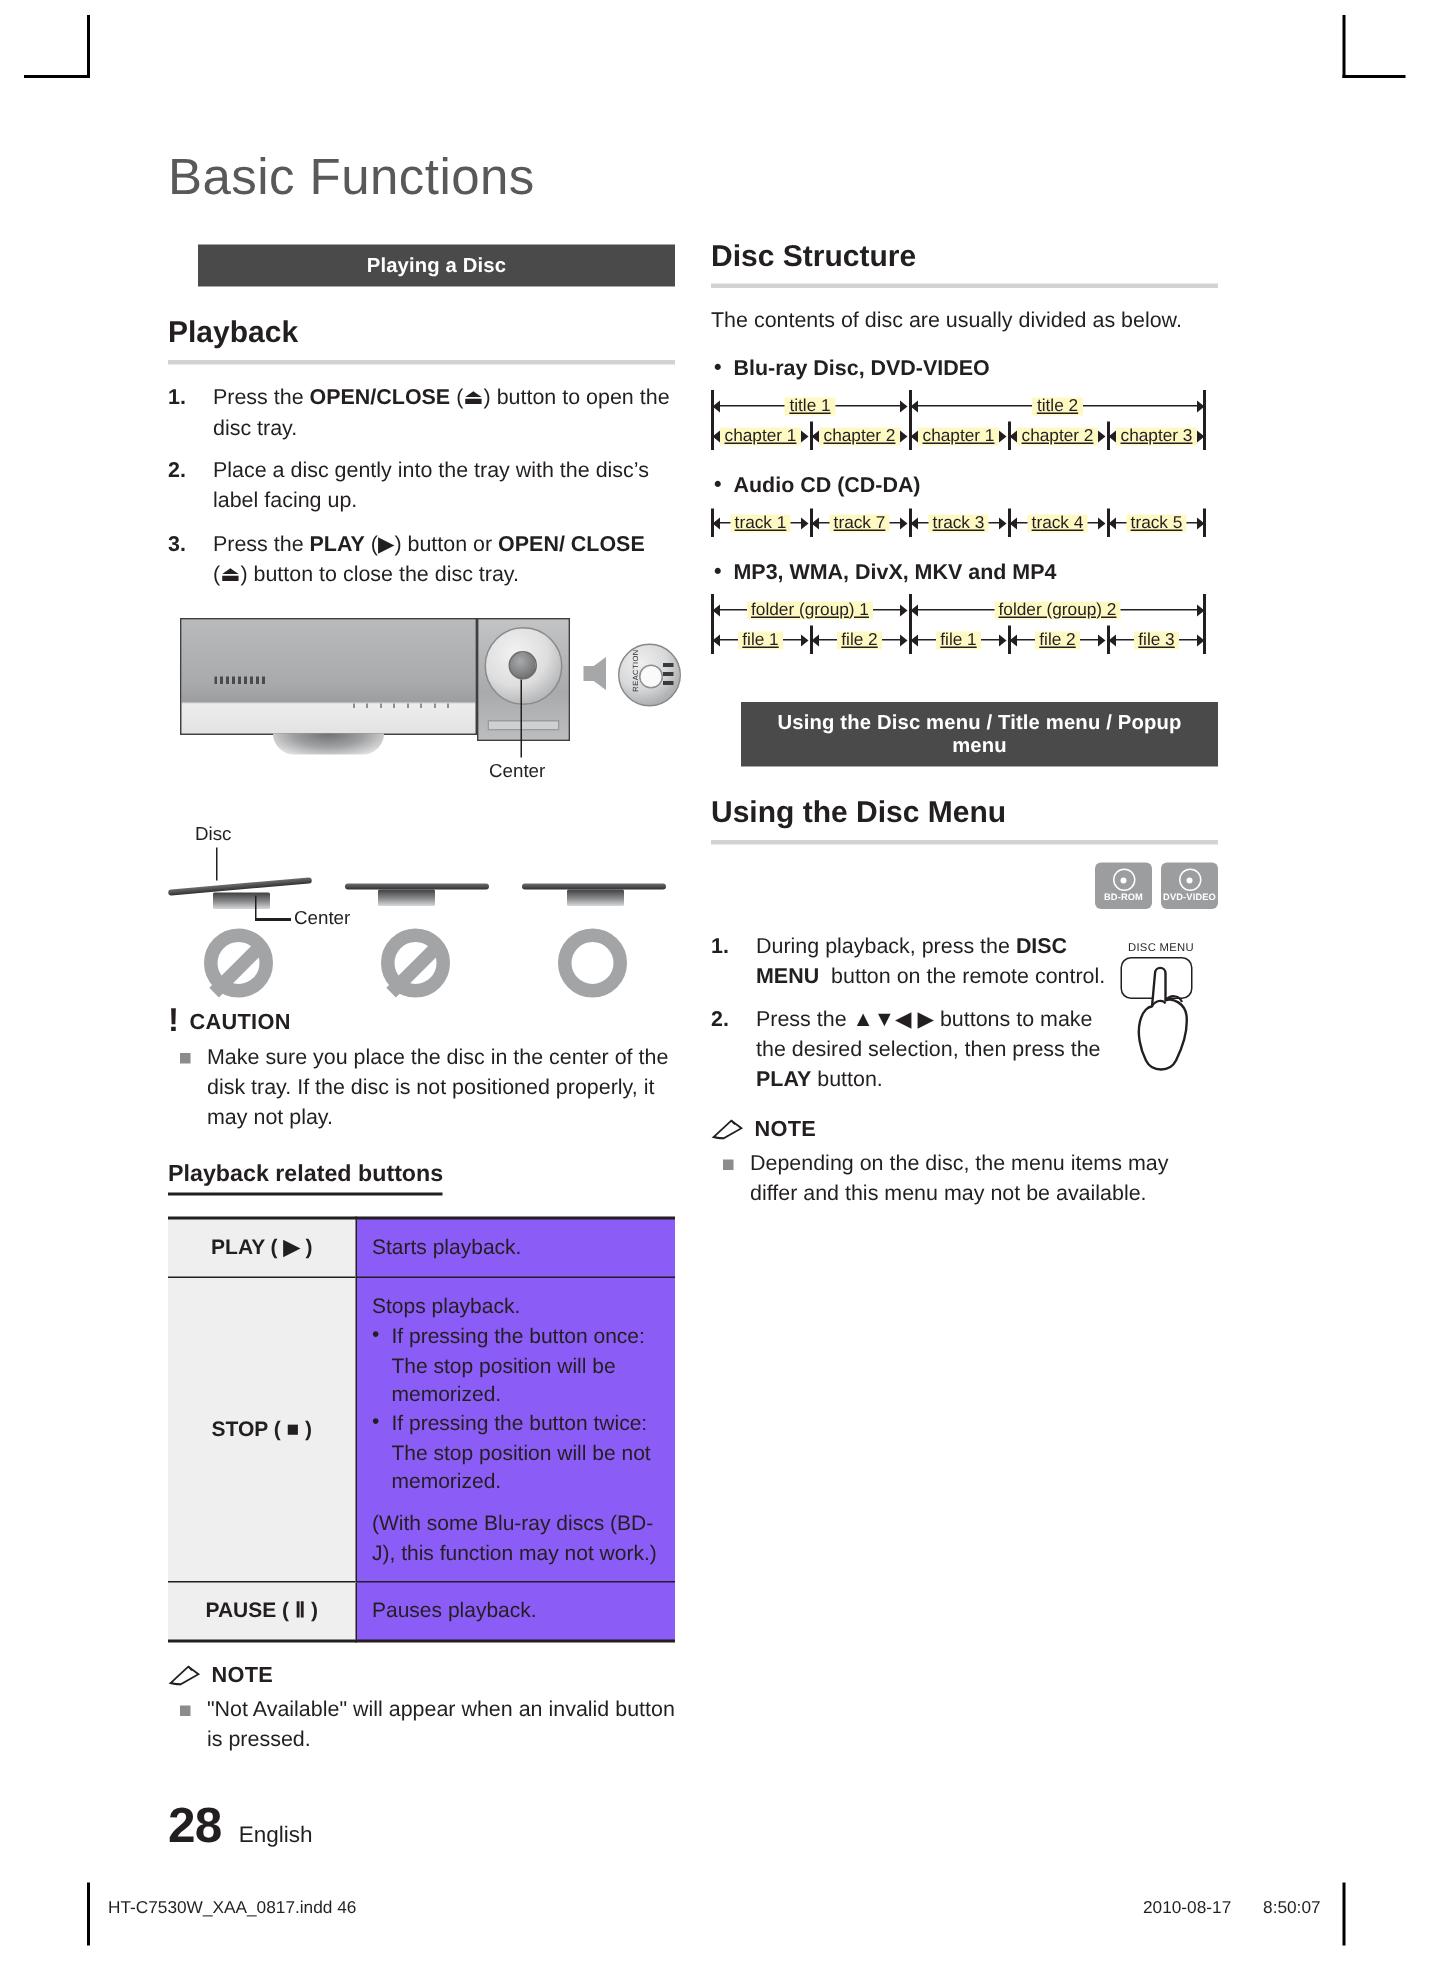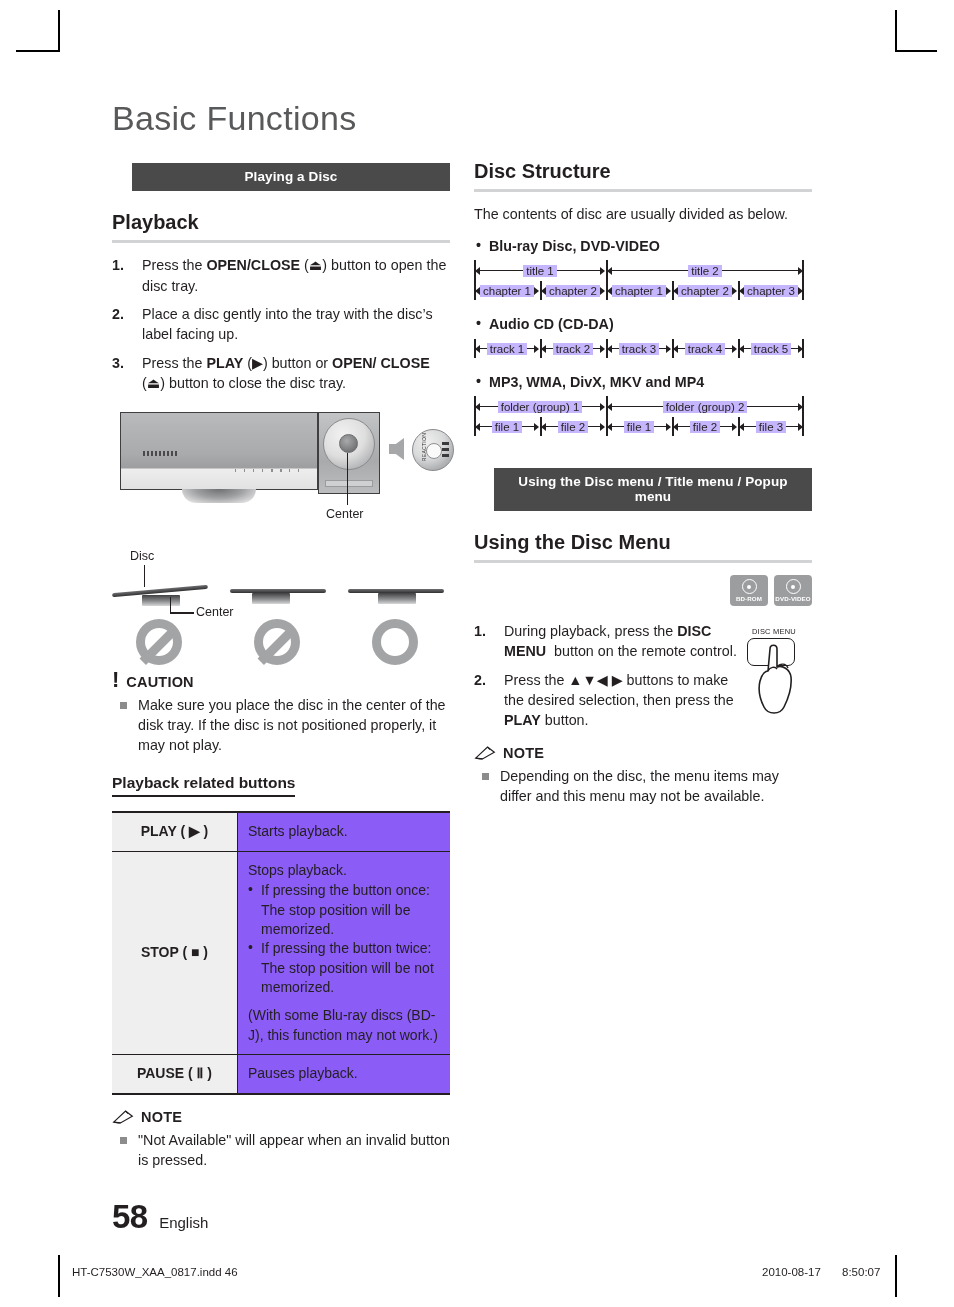--- a/index.html
+++ b/index.html
@@ -112,21 +112,21 @@
   .bullet-line {
     font-size:14.3px; font-weight:bold; margin:14px 0 6px 0;
     position:relative; padding-left:15px;
   }
   .bullet-line::before { content:"\2022"; position:absolute; left:2px; top:-1px; }
   .diagram { position:relative; font-size:11.5px; color:#231f20; }
   .seg {
     position:absolute; top:0; height:19px; display:flex; align-items:center;
     justify-content:center; white-space:nowrap;
   }
-  .seg span { background:#c4b5fd; padding:0 3px; position:relative; z-index:2; font-size:11.5px; }
+  .seg span { background:#fef9c3; padding:0 3px; position:relative; z-index:2; font-size:11.5px;text-decoration:underline; }
   .seg::before {
     content:""; position:absolute; left:4px; right:4px; top:9px;
     height:1px; background:#231f20; z-index:1;
   }
   .ar { position:absolute; top:5.5px; width:0; height:0; z-index:3;
         border-top:4px solid transparent; border-bottom:4px solid transparent; }
   .ar.l { left:1px;  border-right:5px solid #231f20; }
   .ar.r { right:1px; border-left:5px solid #231f20; }
   .vbar { position:absolute; width:1.6px; background:#231f20; }
   .vbar.tall { top:0; height:40px; }
@@ -440,21 +440,21 @@
         </div>
         <div class="bullet-line">Audio CD (CD-DA)</div>
         <div class="diagram" style="height: 22px;">
           <div class="seg" style="left: 0px; width: 66px; top: 1px;">
             <div class="ar l"></div>
             <span>track 1</span>
             <div class="ar r"></div>
           </div>
           <div class="seg" style="left: 66px; width: 66px; top: 1px;">
             <div class="ar l"></div>
-            <span>track 2</span>
+            <span>track 7</span>
             <div class="ar r"></div>
           </div>
           <div class="seg" style="left: 132px; width: 66px; top: 1px;">
             <div class="ar l"></div>
             <span>track 3</span>
             <div class="ar r"></div>
           </div>
           <div class="seg" style="left: 198px; width: 66px; top: 1px;">
             <div class="ar l"></div>
             <span>track 4</span>
@@ -563,21 +563,21 @@
         </svg>
         <span class="adm-title">NOTE</span>
       </div>
       <ul class="adm-list" id="note-right-items">
           <li>Depending on the disc, the menu items may differ and this menu may not be available.</li>
         </ul>
     </div>
   </div>
 
   <div class="pagenum">
-    <span class="n">58</span>
+    <span class="n">28</span>
     <span class="lang">English</span>
   </div>
 
   <div class="footer">
     <span class="fl">HT-C7530W_XAA_0817.indd   46</span>
     <span class="fr">
       <span>2010-08-17</span>
       <span class="t">8:50:07</span>
     </span>
   </div>

